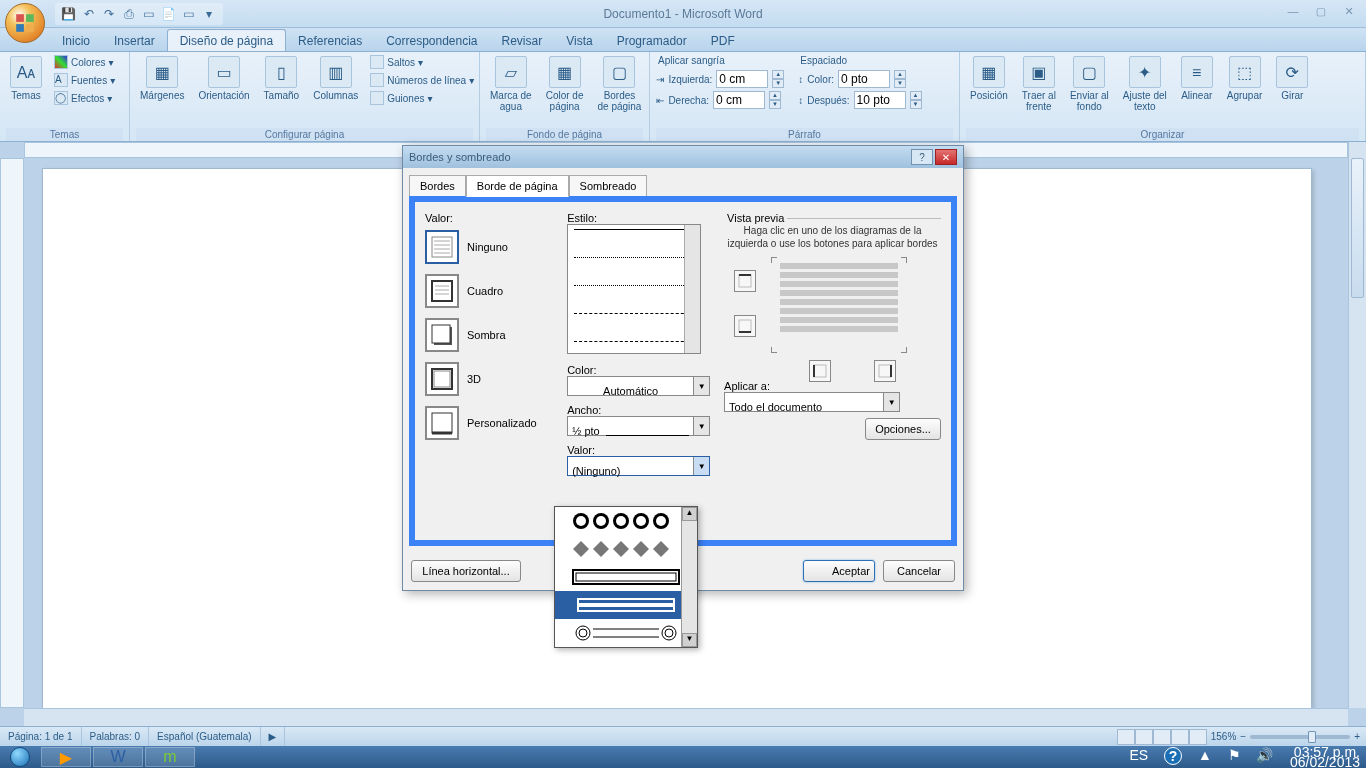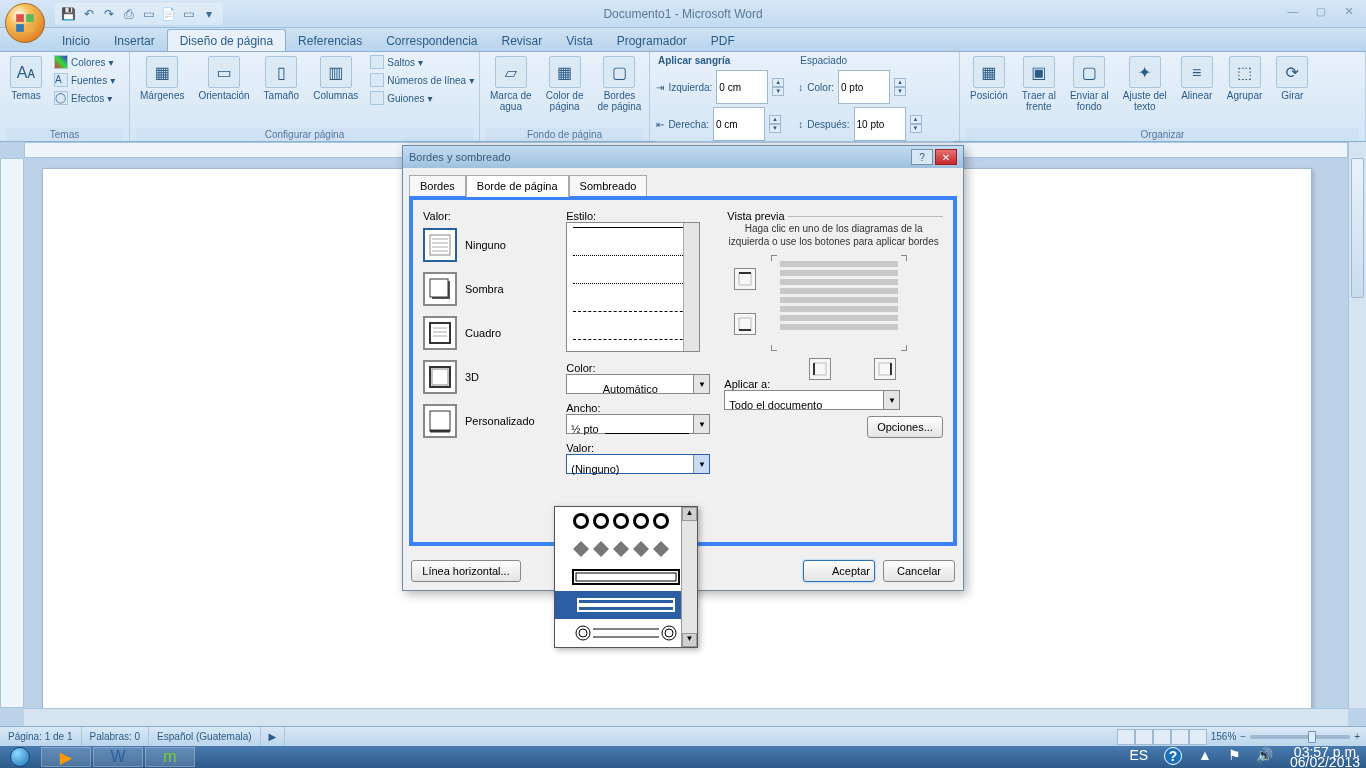--- a/index.html
+++ b/index.html
@@ -24,21 +24,21 @@
 .ribbon{height:90px; background:linear-gradient(#e8f1fa,#d5e6f5); border-bottom:1px solid #8bb0d1; display:flex;}
 .group{border-right:1px solid #b4cde3; display:flex; flex-direction:column; padding:2px 6px 0;}
 .group-body{flex:1; display:flex; align-items:flex-start; gap:6px;}
 .group-label{font-size:10px; color:#5578a0; text-align:center; padding:1px 0; background:rgba(200,220,240,0.5);}
 .big-btn{display:flex;flex-direction:column;align-items:center;gap:2px;padding:2px 4px;font-size:10px;color:#2b5c87;text-align:center;line-height:11px;}
 .big-btn .bicon{width:32px;height:32px;background:#dbe9f5;border:1px solid #a9c4dd;border-radius:2px;display:flex;align-items:center;justify-content:center;font-size:16px;}
 .small-btn{font-size:10px;color:#2b5c87;padding:1px 2px;display:flex;align-items:center;gap:3px;white-space:nowrap;}
 .small-btn .sicon{width:14px;height:14px;background:#dbe9f5;border:1px solid #a9c4dd;}
 .stack{display:flex;flex-direction:column;gap:2px;}
 .field-row{display:flex;align-items:center;gap:4px;font-size:10px;color:#2b5c87;}
-.field-row input{width:52px;height:18px;font-size:10px;border:1px solid #9fb9d2;background:#fff;padding:16px 2px;}
+.field-row input{width:52px;height:18px;font-size:12px;border:1px solid #9fb9d2;background:#fff;padding:0 2px;}
 .spinner{display:flex;flex-direction:column;}
 .spinner div{width:12px;height:9px;background:#e1ecf6;border:1px solid #9fb9d2;font-size:6px;text-align:center;line-height:7px;}
 
 
 .doc-wrap{position:absolute;top:142px;left:0;right:0;bottom:42px;background:#bcd2e8;overflow:hidden;}
 .ruler-h{position:absolute;top:0;left:24px;right:18px;height:16px;background:#eef5fb;border:1px solid #a9c4dd;}
 .ruler-v{position:absolute;top:16px;left:0;width:24px;bottom:18px;background:#eef5fb;border:1px solid #a9c4dd;}
 .doc-page{position:absolute;top:26px;left:42px;width:1270px;height:560px;background:#fff;border:1px solid #9fb9d2;box-shadow:2px 2px 4px rgba(0,0,0,0.15);}
 .vscroll{position:absolute;right:0;top:0;width:18px;bottom:18px;background:#d6e4f1;border-left:1px solid #a9c4dd;}
 .vscroll .thumb{position:absolute;top:16px;left:2px;right:2px;height:140px;background:linear-gradient(#e9f2fa,#c8dcee);border:1px solid #9fb9d2;border-radius:2px;}
@@ -63,21 +63,21 @@
 
 
 .dialog{position:absolute;left:402px;top:145px;width:562px;background:#f0f0f0;border:1px solid #6f8ba6;box-shadow:3px 3px 10px rgba(0,0,0,0.3);z-index:50;}
 .dlg-title{height:22px;background:linear-gradient(#c3dcf1,#9fc1de);display:flex;align-items:center;padding:0 6px;font-size:11px;color:#3a5b7a;}
 .dlg-title .dlg-ctrl{margin-left:auto;display:flex;gap:2px;}
 .dlg-title .dlg-ctrl div{width:22px;height:16px;border:1px solid #7292b0;background:#d8e7f4;font-size:10px;display:flex;align-items:center;justify-content:center;}
 .dlg-title .dlg-ctrl .close{background:linear-gradient(#e57373,#c62828);color:#fff;border-color:#9a2222;}
 .dlg-tabs{display:flex;padding:6px 6px 0;gap:0;font-size:11px;}
 .dlg-tabs .dt{padding:4px 10px;border:1px solid #aaa;background:#f7f7f7;position:relative;top:1px;}
 .dlg-tabs .dt.active{background:#fff;border-bottom:1px solid #fff;z-index:2;}
-.dlg-body{border:4px solid #3b82f6;margin:0 6px 6px;padding:10px;background:#f0f0f0;display:flex;gap:14px;font-size:11px;position:relative;min-height:350px;}
+.dlg-body{border:6px solid #3b82f6;margin:0 6px 6px;padding:10px;background:#f0f0f0;display:flex;gap:14px;font-size:11px;position:relative;min-height:350px;}
 .col{display:flex;flex-direction:column;}
 .setting-opt{display:flex;align-items:center;gap:8px;margin-bottom:10px;}
 .setting-opt .opt-icon{width:34px;height:34px;border:2px solid #888;background:#fff;display:flex;align-items:center;justify-content:center;}
 .setting-opt.sel .opt-icon{border-color:#2b5fa3;}
 .combo{display:flex;border:1px solid #888;background:#fff;height:20px;}
 .combo .cv{flex:1;padding:14px 4px;font-size:11px;display:flex;align-items:center;gap:6px;}
 .combo .cb{width:16px;background:#e5e5e5;border-left:1px solid #888;display:flex;align-items:center;justify-content:center;font-size:8px;}
 .style-list{width:134px;height:130px;border:1px solid #888;background:#fff;overflow:hidden;position:relative;}
 .style-list .sl-item{height:24px;border-bottom:1px dashed transparent;margin:4px 6px;}
 .style-list .sb{position:absolute;right:0;top:0;bottom:0;width:16px;background:#e5e5e5;border-left:1px solid #aaa;}
@@ -206,21 +206,21 @@
           <span style="white-space:pre">Bordes
 de página</span>
         </div>
     </div>
     <div class="group-label">Fondo de página</div>
   </div>
 
   <div class="group" style="width:310px">
     <div class="group-body" style="gap:14px">
       <div class="stack" style="gap:3px">
-        <div class="small-btn" style="font-weight:bold">Aplicar sangría</div>
+        <div class="small-btn" style="font-weight:normal">Aplicar sangría</div>
         <div class="field-row">
             <span>⇥</span>
             <span>Izquierda:</span>
             <input value="0 cm" style="">
             <div class="spinner">
               <div>▲</div>
               <div>▼</div>
             </div>
           </div>
         <div class="field-row">
@@ -332,36 +332,36 @@
               <line x1="4" y1="10" x2="20" y2="10" stroke="#aaa"></line>
               <line x1="4" y1="14" x2="20" y2="14" stroke="#aaa"></line>
               <line x1="4" y1="18" x2="20" y2="18" stroke="#aaa"></line>
             </svg>
           </div>
         <span>Ninguno</span>
       </div>
       <div class="setting-opt">
         <div class="opt-icon">
             <svg width="24" height="24">
-              <rect x="4" y="4" width="18" height="18" fill="#555"></rect>
-              <rect x="2" y="2" width="18" height="18" fill="#fff" stroke="#333"></rect>
-            </svg>
-          </div>
-        <span>Sombra</span>
-      </div>
-      <div class="setting-opt">
-        <div class="opt-icon">
-            <svg width="24" height="24">
               <rect x="2" y="2" width="20" height="20" fill="none" stroke="#333" stroke-width="2"></rect>
               <line x1="5" y1="7" x2="19" y2="7" stroke="#aaa"></line>
               <line x1="5" y1="11" x2="19" y2="11" stroke="#aaa"></line>
               <line x1="5" y1="15" x2="19" y2="15" stroke="#aaa"></line>
             </svg>
           </div>
         <span>Cuadro</span>
+      </div>
+      <div class="setting-opt">
+        <div class="opt-icon">
+            <svg width="24" height="24">
+              <rect x="4" y="4" width="18" height="18" fill="#555"></rect>
+              <rect x="2" y="2" width="18" height="18" fill="#fff" stroke="#333"></rect>
+            </svg>
+          </div>
+        <span>Sombra</span>
       </div>
       <div class="setting-opt">
         <div class="opt-icon">
             <svg width="24" height="24">
               <rect x="2" y="2" width="20" height="20" fill="none" stroke="#333" stroke-width="2"></rect>
               <rect x="4" y="4" width="16" height="16" fill="none" stroke="#888"></rect>
             </svg>
           </div>
         <span>3D</span>
       </div>

